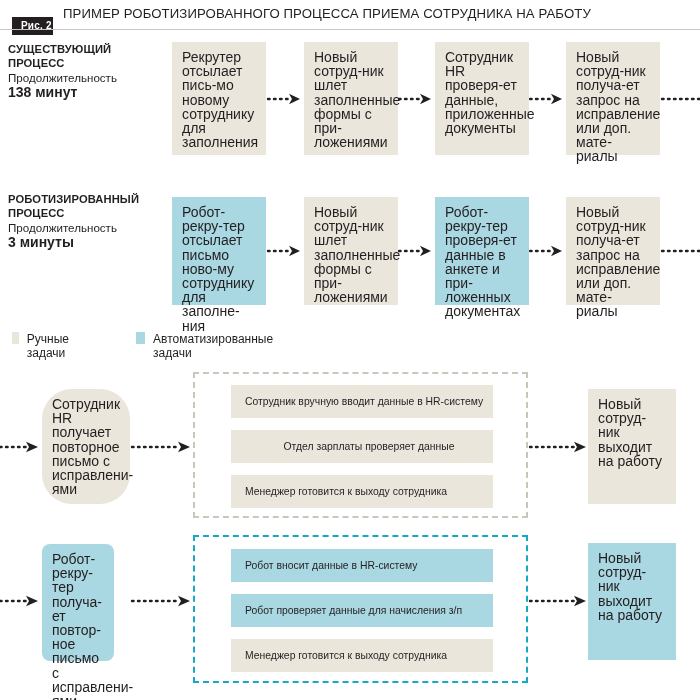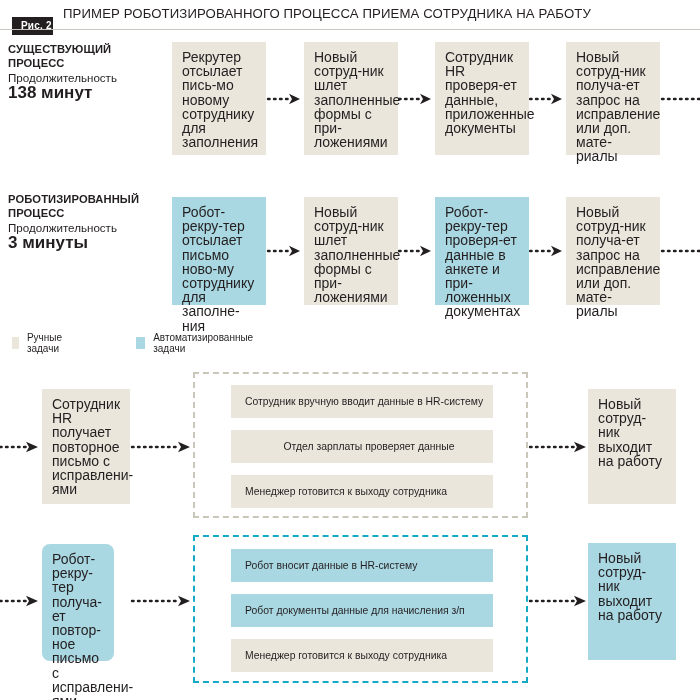--- a/index.html
+++ b/index.html
@@ -39,43 +39,43 @@
   
   .row-label { position: absolute; left: 8px; width: 165px; }
   .row-label .head {
     font-size: 11.2px; font-weight: bold; line-height: 14px;
     letter-spacing: .1px;
   }
   .row-label .dur-lbl {
     font-size: 11.6px; line-height: 15px; margin-top: 0; color: #231f20;
   }
   .row-label .dur-val {
-    font-size: 17px; font-weight: bold; line-height: 15px;
+    font-size: 14px; font-weight: bold; line-height: 15px;
   }
 
   
   .pbox {
     position: absolute;
     font-size: 14px;
     line-height: 14.2px;
     padding: 8px 9px 6px 10px;
     color: #231f20;
   }
   .manual { background: #eae6dc; }
   .auto   { background: #a9d7e2; }
 
   
   .arrow { position: absolute; height: 12px; }
   .arrow svg { display: block; }
 
   
   #legend { position: absolute; left: 12px; top: 332px; height: 16px; }
   .legend-item {
-    position: absolute; top: 0; display: flex; align-items: center;
-    font-size: 10px; color: #231f20;
+    position: absolute; top: 0; display: flex; align-items: flex-start;
+    font-size: 12px; color: #231f20;
   }
   .legend-swatch { width: 12px; height: 12px; margin-right: 8px; }
 
   
   .dashgroup { position: absolute; }
   .dash-manual { border: 2px dashed #cbc6ba; }
   .dash-auto   { border: 2px dashed #16a9c6; }
 
   .subbox {
     position: absolute;
@@ -196,21 +196,21 @@
     </div>
   </div>
 
   <div class="arrow" style="left:0px; top:441px; width:42px;">
     <svg width="42" height="12" viewBox="0 0 42 12">
       <line x1="0" y1="6" x2="26" y2="6" stroke="#231f20" stroke-width="2.4" stroke-linecap="round" stroke-dasharray="1.6 4.4"></line>
       <path d="M26 0.8 L38 6 L26 11.2 L29 6 Z" fill="#231f20"></path>
     </svg>
   </div>
 
-  <div class="pbox manual" style="left:42px; top:389px; width:88px; height:115px;">
+  <div class="pbox manual" style="left:42px; top:389px; width:88px; height:115px;border-radius:30px;">
     <span>Сотрудник HR получает повторное письмо с исправлени-ями</span>
   </div>
 
   <div class="arrow" style="left:130px; top:441px; width:64px;">
     <svg width="64" height="12" viewBox="0 0 64 12">
       <line x1="2" y1="6" x2="48" y2="6" stroke="#231f20" stroke-width="2.4" stroke-linecap="round" stroke-dasharray="1.6 4.4"></line>
       <path d="M48 0.8 L60 6 L48 11.2 L51 6 Z" fill="#231f20"></path>
     </svg>
   </div>
 
@@ -253,21 +253,21 @@
       <line x1="2" y1="6" x2="48" y2="6" stroke="#231f20" stroke-width="2.4" stroke-linecap="round" stroke-dasharray="1.6 4.4"></line>
       <path d="M48 0.8 L60 6 L48 11.2 L51 6 Z" fill="#231f20"></path>
     </svg>
   </div>
 
   <div class="dashgroup dash-auto" style="left:193px; top:535px; width:335px; height:148px;">
     <div class="subbox auto" style="left:36px; top:12px; width:262px; height:33px;">
       <span>Робот вносит данные в HR-систему</span>
     </div>
     <div class="subbox auto" style="left:36px; top:57px; width:262px; height:33px;">
-      <span>Робот документы данные для начисления з/п</span>
+      <span>Робот проверяет данные для начисления з/п</span>
     </div>
     <div class="subbox manual" style="left:36px; top:102px; width:262px; height:33px;">
       <span>Менеджер готовится к выходу сотрудника</span>
     </div>
   </div>
 
   <div class="arrow" style="left:528px; top:595px; width:62px;">
     <svg width="62" height="12" viewBox="0 0 62 12">
       <line x1="2" y1="6" x2="46" y2="6" stroke="#231f20" stroke-width="2.4" stroke-linecap="round" stroke-dasharray="1.6 4.4"></line>
       <path d="M46 0.8 L58 6 L46 11.2 L49 6 Z" fill="#231f20"></path>

